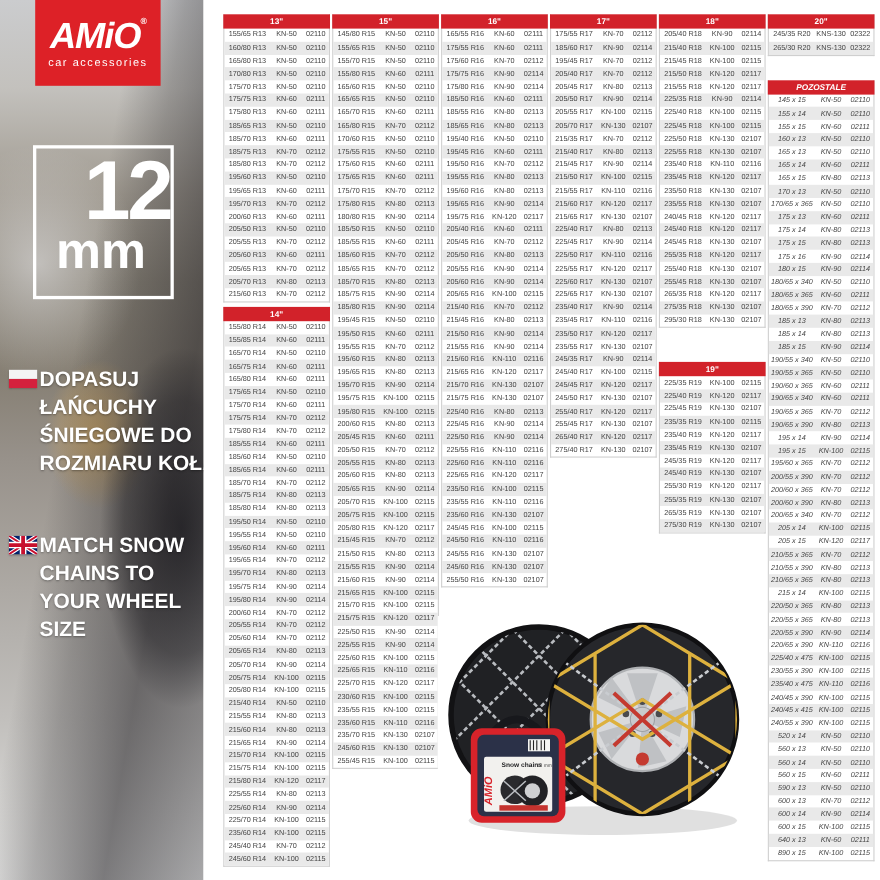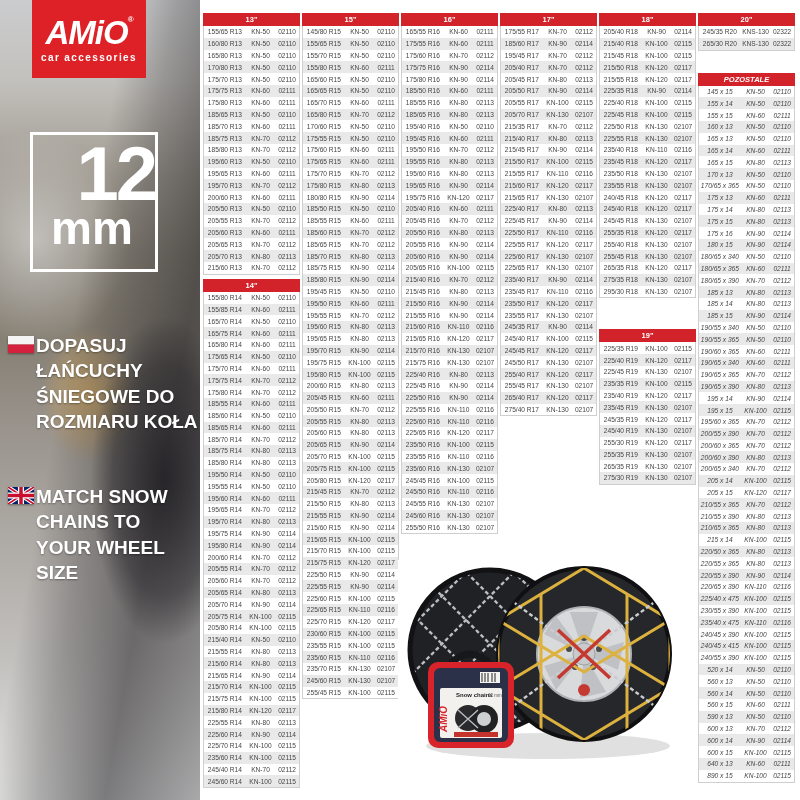--- a/index.html
+++ b/index.html
@@ -1,33 +1,33 @@
 <!DOCTYPE html>
 <html><head>
 <meta charset="utf-8">
 <style>
   html,body{margin:0;padding:0;}
   body{width:800px;height:800px;position:relative;background:#ffffff;
        font-family:"Liberation Sans", sans-serif;overflow:hidden;}
 
   
-  .left-panel{position:absolute;left:0;top:0;width:200px;height:800px;overflow:hidden;}
+  .left-panel{position:absolute;left:0;top:0;width:185px;height:800px;overflow:hidden;}
   .photo-bg{position:absolute;inset:0;
     background:
       linear-gradient(100deg, rgba(0,0,0,0) 38%, rgba(52,50,52,0.30) 52%, rgba(38,36,40,0.55) 72%, rgba(58,58,64,0.35) 100%),
       radial-gradient(ellipse 95px 210px at 165px 480px, rgba(22,22,26,0.88), rgba(22,22,26,0.45) 55%, rgba(0,0,0,0) 78%),
       radial-gradient(ellipse 62px 85px at 90px 395px, rgba(188,154,97,0.95), rgba(188,154,97,0.35) 58%, rgba(0,0,0,0) 80%),
       radial-gradient(ellipse 130px 150px at 35px 240px, rgba(235,235,238,0.55), rgba(0,0,0,0) 72%),
       linear-gradient(180deg,#cbccce 0%,#c3c1bd 10%,#a09a90 22%,#8a8478 32%,#857e72 42%,#97918a 52%,#a6a19b 62%,#b4b1ad 72%,#c2c0bd 82%,#d5d4d2 92%,#e4e4e3 100%);
   }
   .logo-box{position:absolute;left:32px;top:0;width:114px;height:78px;background:#dd2127;
             display:flex;flex-direction:column;align-items:center;justify-content:center;}
   .logo-text{color:#fff;font-size:33px;font-weight:900;font-style:italic;letter-spacing:-1px;line-height:1;}
   .logo-reg{font-size:8px;vertical-align:top;font-style:normal;}
-  .logo-tagline{color:#fff;font-size:10px;letter-spacing:1.4px;margin-top:3px;font-weight:bold;}
+  .logo-tagline{color:#fff;font-size:10px;letter-spacing:1.4px;margin-top:3px;}
 
   .thickness-box{position:absolute;left:30px;top:132px;width:128px;height:140px;
                  border:3px solid #fff;box-sizing:border-box;color:#fff;}
   .thickness-value{font-size:76px;font-weight:800;line-height:0.92;text-align:right;letter-spacing:-3px;margin-top:4px;}
   .thickness-unit{font-size:46px;font-weight:800;line-height:1;padding-left:18px;margin-top:-4px;}
 
   .message{position:absolute;left:36px;width:162px;color:#fff;font-size:19px;font-weight:700;
            line-height:1.33;text-shadow:0 1px 2px rgba(0,0,0,0.35);}
   .message .flag{position:absolute;left:-28px;top:3px;width:26px;height:17px;box-shadow:0 1px 2px rgba(0,0,0,0.4);}
   .msg-pl{top:333px;} .msg-en{top:484px;} .msg-sk{top:619px;}

